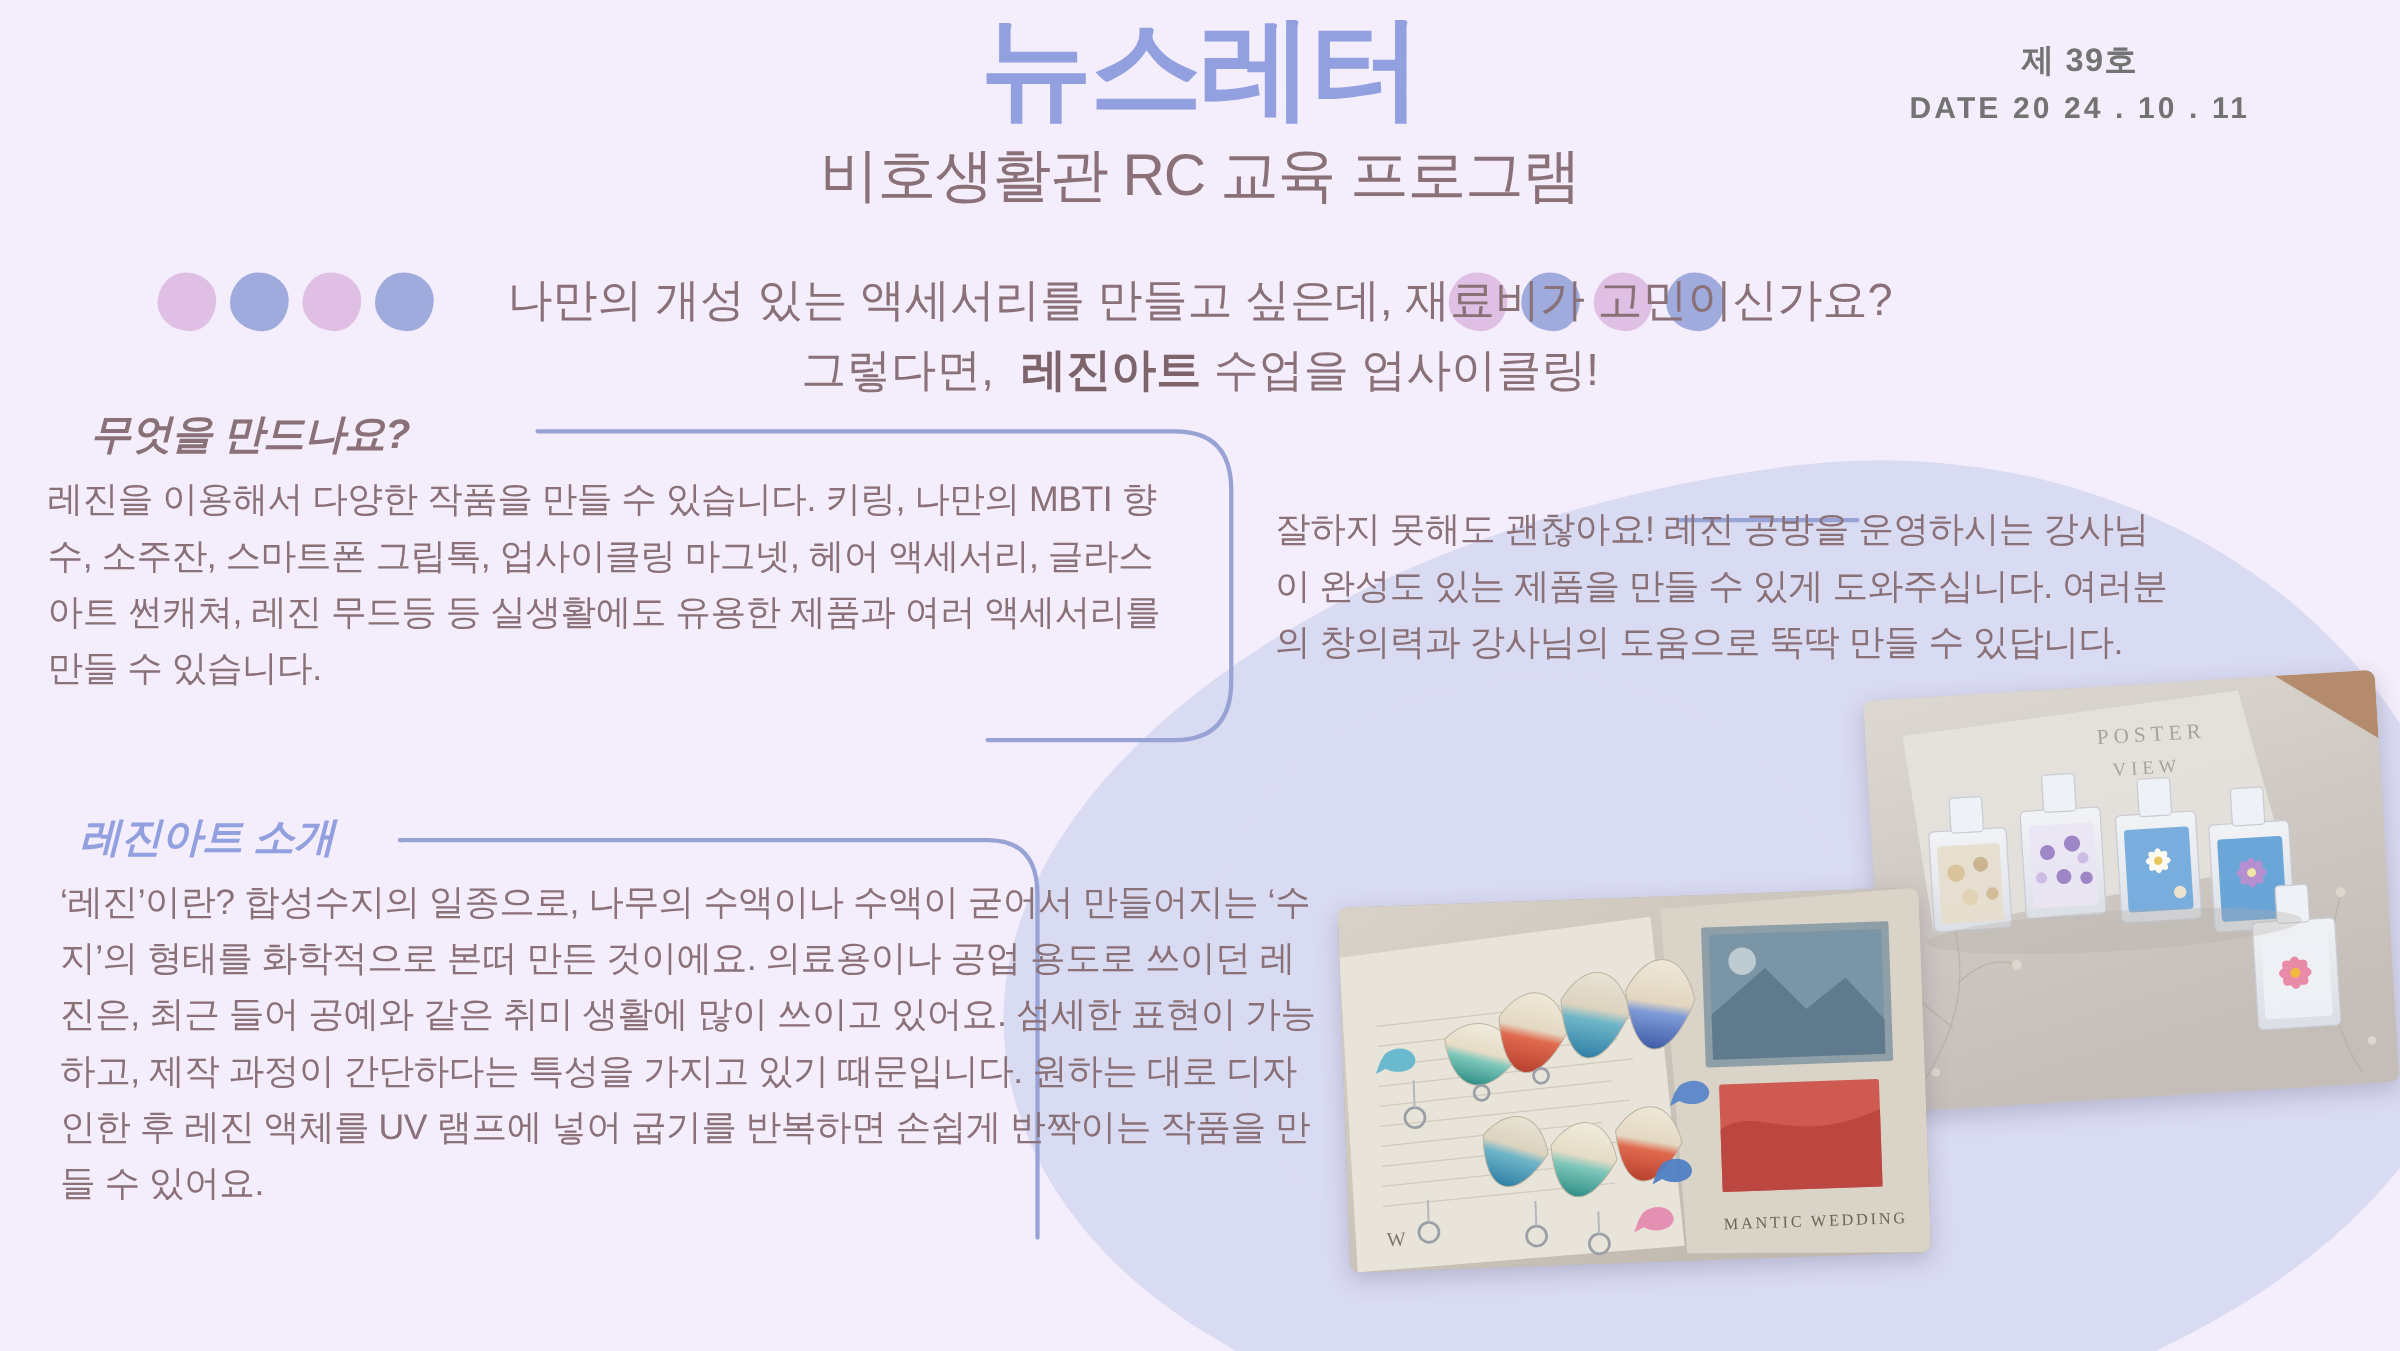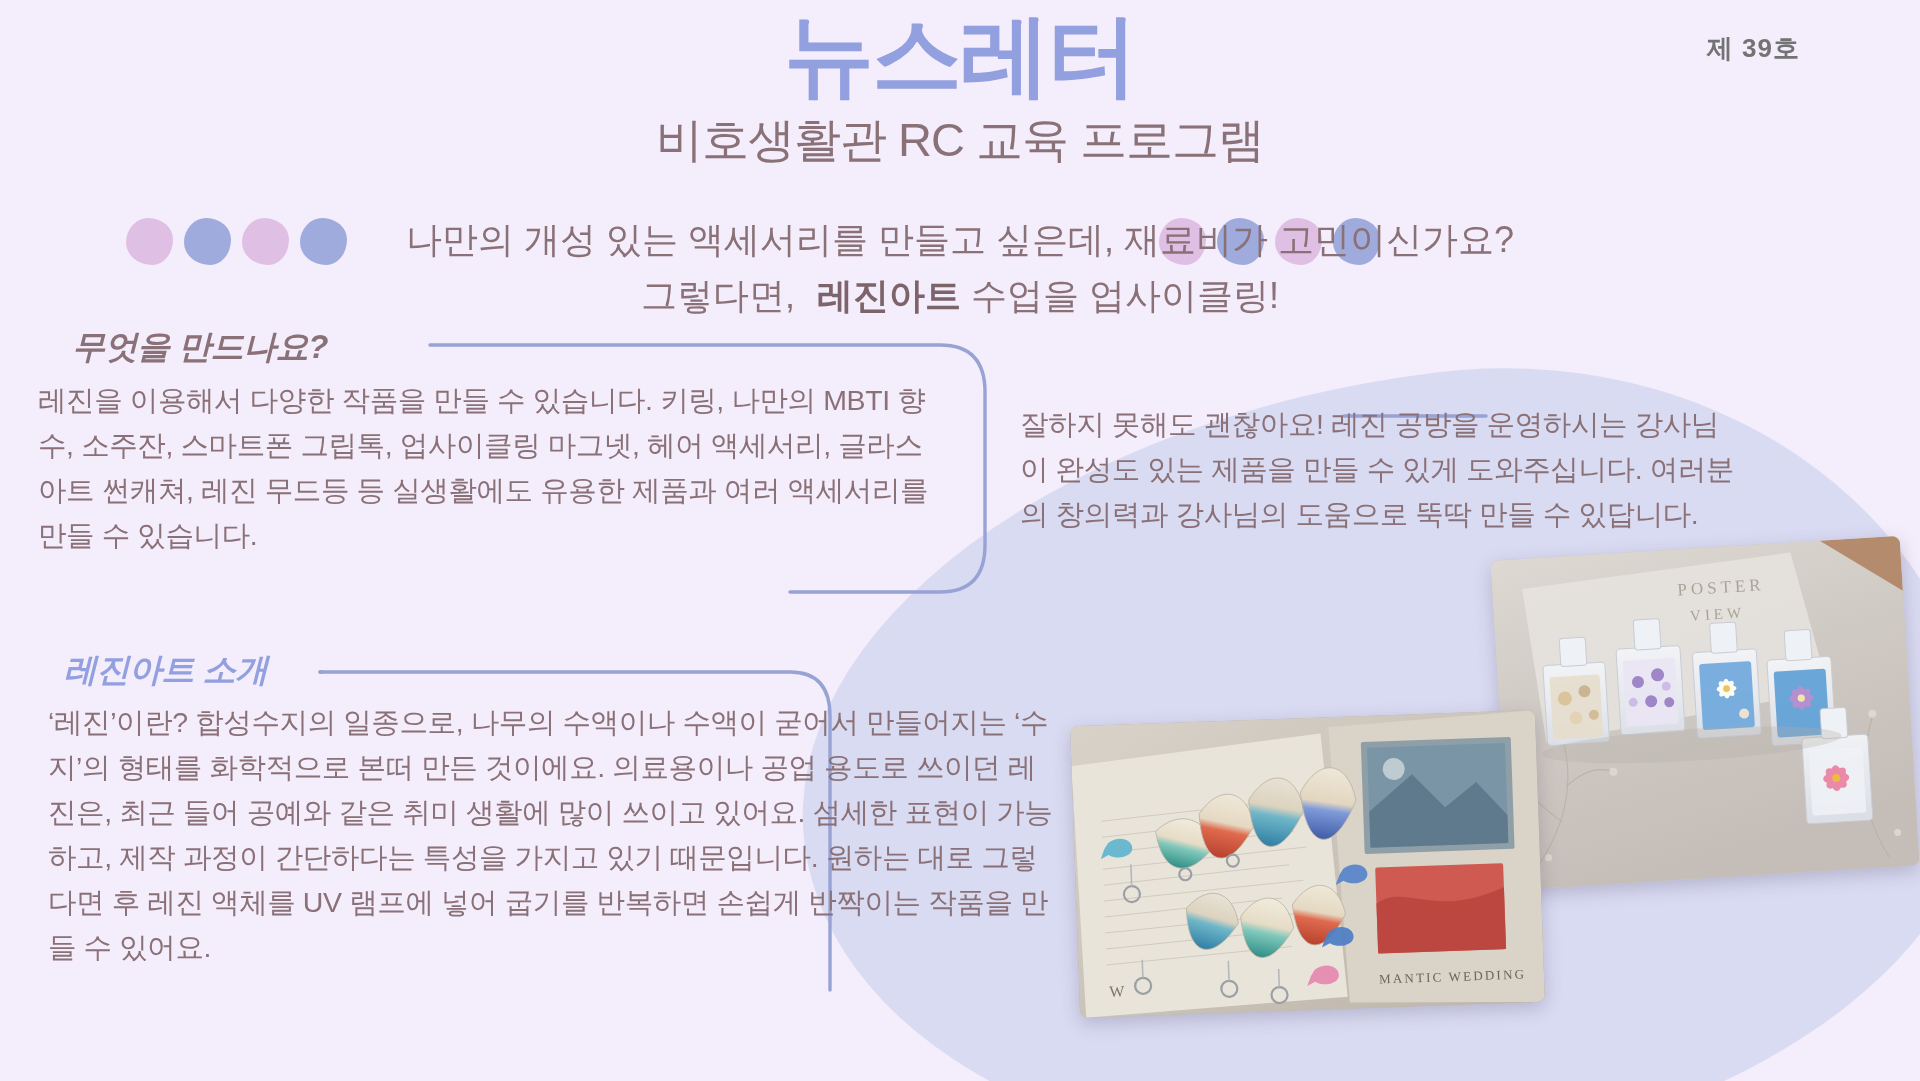--- a/index.html
+++ b/index.html
@@ -212,20 +212,21 @@
     <path d="M 320 672 L 322 672" fill="none" stroke="#97a3d4" stroke-width="3.4" stroke-linecap="round"></path>
   </svg>
 
   <div class="masthead">
     <div class="masthead-title">뉴스레터</div>
     <div class="masthead-sub">비호생활관 RC 교육 프로그램</div>
   </div>
 
   <div class="issue-block">
     <div class="issue-no">제 39호</div>
+    <div class="issue-date">DATE  20 24  .  10  . 11</div>
   </div>
 
   <div class="dots left">
     <span class="dot pink"></span>
     <span class="dot blue"></span>
     <span class="dot pink"></span>
     <span class="dot blue"></span>
   </div>
   <div class="dots right">
     <span class="dot pink"></span>
@@ -238,21 +239,21 @@
     <div>나만의 개성 있는 액세서리를 만들고 싶은데, 재료비가 고민이신가요?</div>
     <div><span>그렇다면, </span><b>레진아트</b><span> 수업을 업사이클링!</span></div>
   </div>
 
   <div class="sec-head mauve" id="head-make">무엇을 만드나요?</div>
   <div class="body-text" id="body-make">레진을 이용해서 다양한 작품을 만들 수 있습니다. 키링, 나만의 MBTI 향수, 소주잔, 스마트폰 그립톡, 업사이클링 마그넷, 헤어 액세서리, 글라스아트 썬캐쳐, 레진 무드등 등 실생활에도 유용한 제품과 여러 액세서리를 만들 수 있습니다.</div>
 
   <div class="body-text" id="body-skill">잘하지 못해도 괜찮아요! 레진 공방을 운영하시는 강사님이 완성도 있는 제품을 만들 수 있게 도와주십니다. 여러분의 창의력과 강사님의 도움으로 뚝딱 만들 수 있답니다.</div>
 
   <div class="sec-head blue" id="head-intro">레진아트 소개</div>
-  <div class="body-text" id="body-intro">‘레진’이란? 합성수지의 일종으로, 나무의 수액이나 수액이 굳어서 만들어지는 ‘수지’의 형태를 화학적으로 본떠 만든 것이에요. 의료용이나 공업 용도로 쓰이던 레진은, 최근 들어 공예와 같은 취미 생활에 많이 쓰이고 있어요. 섬세한 표현이 가능하고, 제작 과정이 간단하다는 특성을 가지고 있기 때문입니다. 원하는 대로 그렇다면 후 레진 액체를 UV 램프에 넣어 굽기를 반복하면 손쉽게 반짝이는 작품을 만들 수 있어요.</div>
+  <div class="body-text" id="body-intro">‘레진’이란? 합성수지의 일종으로, 나무의 수액이나 수액이 굳어서 만들어지는 ‘수지’의 형태를 화학적으로 본떠 만든 것이에요. 의료용이나 공업 용도로 쓰이던 레진은, 최근 들어 공예와 같은 취미 생활에 많이 쓰이고 있어요. 섬세한 표현이 가능하고, 제작 과정이 간단하다는 특성을 가지고 있기 때문입니다. 원하는 대로 디자인한 후 레진 액체를 UV 램프에 넣어 굽기를 반복하면 손쉽게 반짝이는 작품을 만들 수 있어요.</div>
 
   <div class="photo" id="photo-bottles">
     <svg viewBox="0 0 410 330" preserveAspectRatio="none">
       <defs>
         <linearGradient id="bg1" x1="0" y1="0" x2="0.3" y2="1">
           <stop offset="0" stop-color="#ddd8d2"></stop>
           <stop offset="0.5" stop-color="#cfc9c4"></stop>
           <stop offset="1" stop-color="#c4bdb8"></stop>
         </linearGradient>
         <linearGradient id="glass" x1="0" y1="0" x2="0" y2="1">

